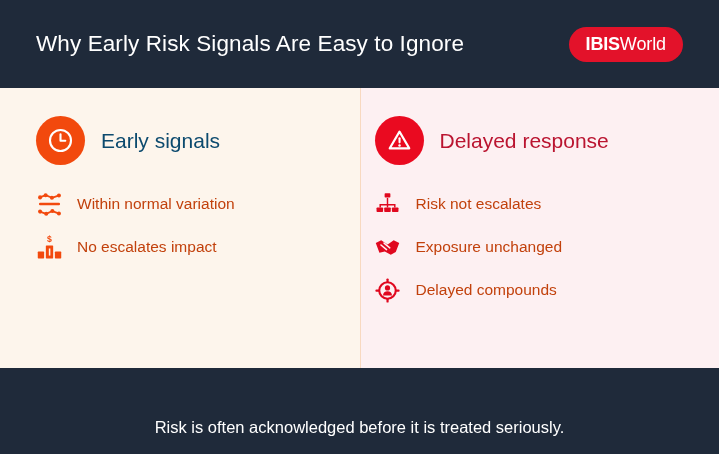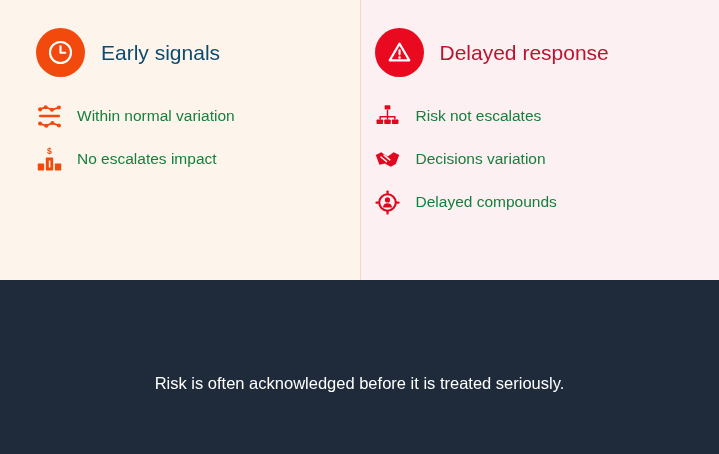--- a/index.html
+++ b/index.html
@@ -118,21 +118,21 @@
   .list-icon {
     width: 26px;
     height: 26px;
     flex: 0 0 26px;
     display: flex;
     align-items: center;
     justify-content: center;
   }
   .list-label {
     font-size: 15.5px;
-    color: #15803d;
+    color: #c2410c;
     white-space: nowrap;
   }
 
   
   .footer {
     flex: 1 1 auto;
     background: #1f2a3a;
     display: flex;
     align-items: center;
     justify-content: center;
@@ -143,20 +143,27 @@
     font-weight: 400;
     text-align: center;
     margin-top: 32px;
   }
 </style>
 </head>
 <body>
 
 <div id="infographic">
 
+  <div class="header">
+    <div class="header-title">Why Early Risk Signals Are Easy to Ignore</div>
+    <div class="logo-pill">
+      <span class="logo-ibis">IBIS</span>
+        <span class="logo-world">World</span>
+    </div>
+  </div>
 
   <div class="panels">
 
     <div class="panel panel-left">
       <div class="panel-head">
         <div class="badge badge-orange">
           <svg width="27" height="27" viewBox="0 0 27 27" aria-hidden="true">
             <circle cx="13.5" cy="13.5" r="10.5" fill="none" stroke="#ffffff" stroke-width="2.1"></circle>
             <path d="M13.5 7.3 V13.8 H18.3" fill="none" stroke="#ffffff" stroke-width="2.1" stroke-linecap="round" stroke-linejoin="round"></path>
           </svg>
@@ -238,21 +245,21 @@
         <div class="list-item">
           <span class="list-icon">
             <svg width="25" height="25" viewBox="0 0 26 26" aria-hidden="true">
               <g fill="#e0081f">
                 <path d="M0.8 8.2 L6.4 5.4 L13.2 9.8 L19.4 5.4 L25.2 8.4 L21.6 17.6 L16.4 20.6 L10.2 17.2 L4.6 18.4 Z"></path>
                 <path d="M6.2 10.4 L12 15.2" stroke="#fdf0f2" stroke-width="1.6" stroke-linecap="round" fill="none"></path>
                 <path d="M9.4 8.4 L15.4 13.4" stroke="#fdf0f2" stroke-width="1.5" stroke-linecap="round" fill="none"></path>
               </g>
             </svg>
           </span>
-          <span class="list-label">Decisions variation</span>
+          <span class="list-label">Exposure unchanged</span>
         </div>
 
         <div class="list-item">
           <span class="list-icon">
             <svg width="25" height="25" viewBox="0 0 26 26" aria-hidden="true">
               <g fill="#e0081f">
                 <circle cx="13" cy="13" r="8.6" fill="none" stroke="#e0081f" stroke-width="2.2"></circle>
                 <rect x="11.9" y="0.4" width="2.3" height="4.6" rx="1"></rect>
                 <rect x="11.9" y="21" width="2.3" height="4.6" rx="1"></rect>
                 <rect x="0.4" y="11.9" width="4.6" height="2.3" rx="1"></rect>

